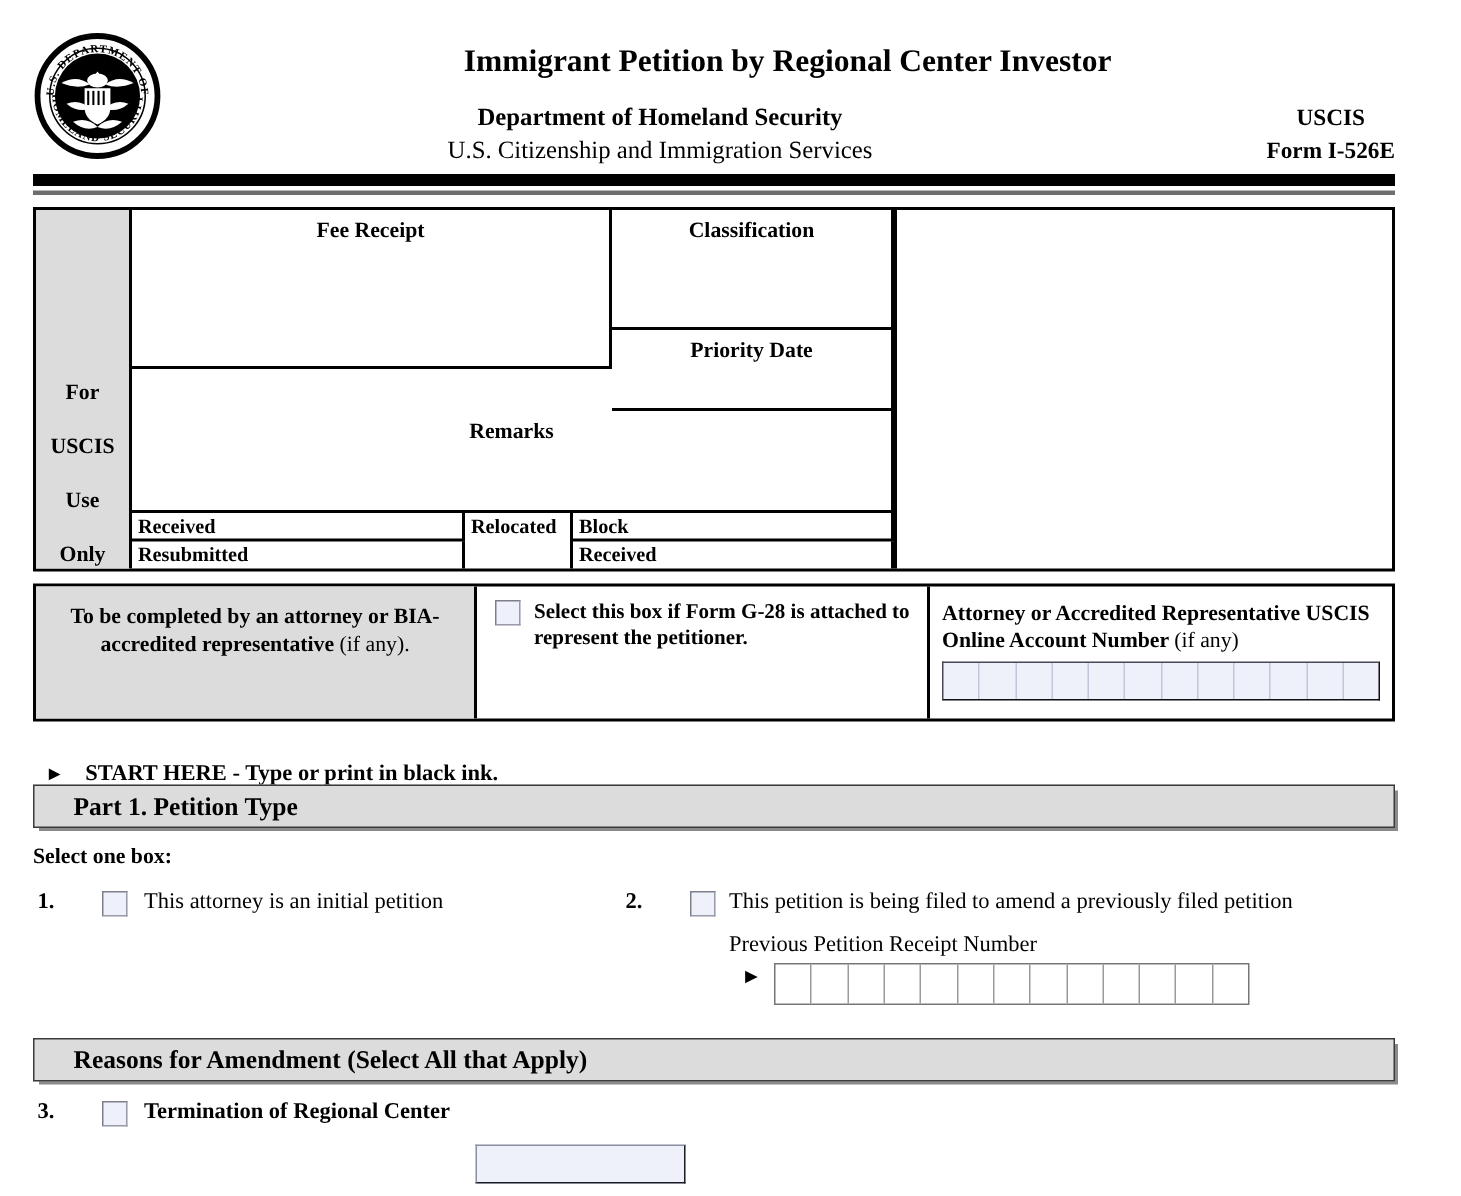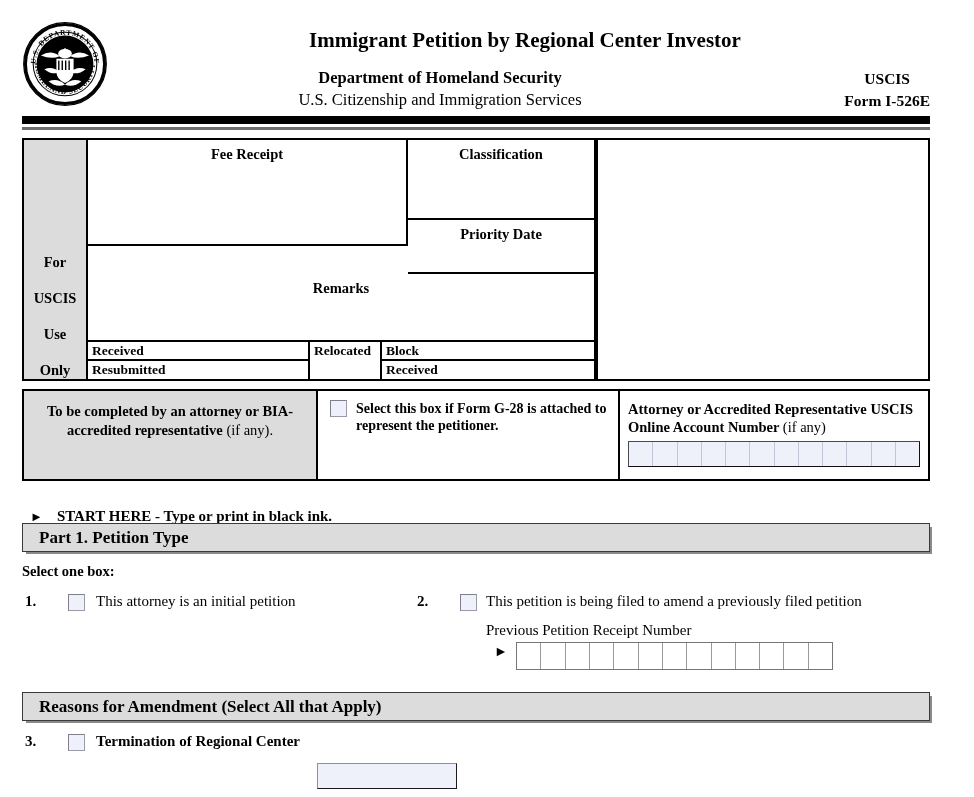--- a/index.html
+++ b/index.html
@@ -363,21 +363,21 @@
     background: #dcdcdc;
     border: 1px solid #3a3a3a;
     box-sizing: border-box;
     box-shadow: 3px 3px 0 -1px #8a8a8a;
     display: flex;
     align-items: center;
   }
   .section-bar span {
     font-size: 17px;
     font-weight: bold;
-    padding-left: 16px;
+    padding-left: 26px;
   }
   #part1-bar { top: 523px; }
   #reasons-bar { top: 692px; }
 
   
   .select-one {
     position: absolute;
     left: 22px;
     top: 563px;
     font-size: 14.5px;

